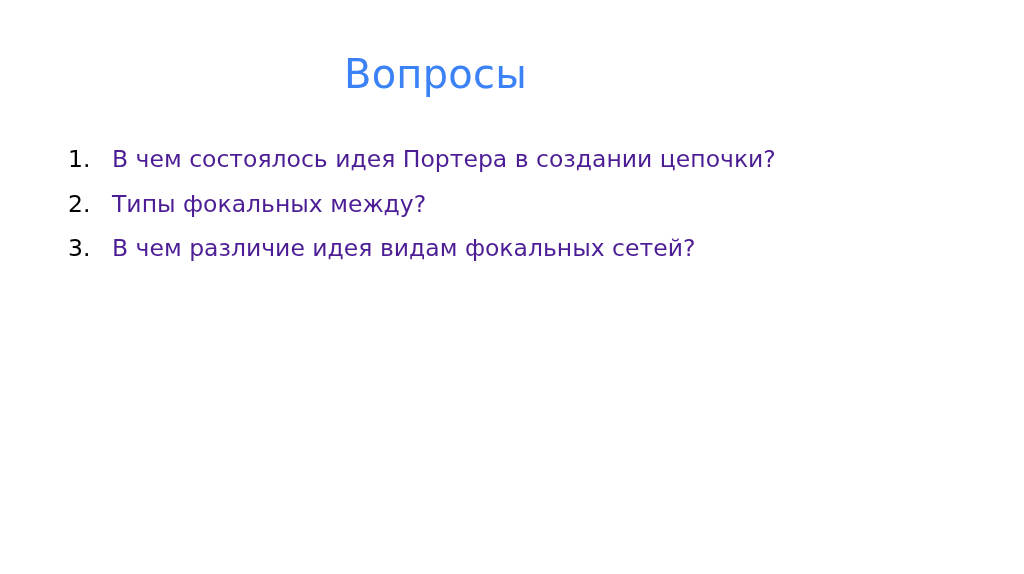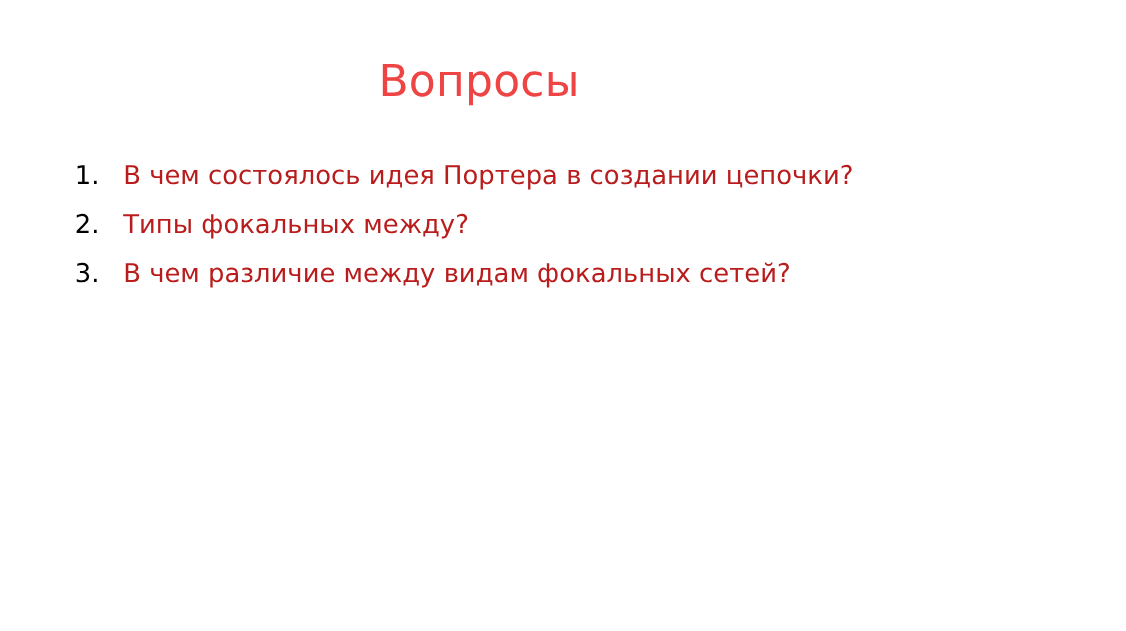--- a/index.html
+++ b/index.html
@@ -23,21 +23,21 @@
   }
   .slide-title {
     position: absolute;
     top: 52px;
     left: 0;
     width: 871px;
     text-align: center;
     font-size: 40px;
     font-weight: 400;
     line-height: 1.1;
-    color: #ef4444;
+    color: #3b82f6;
     letter-spacing: 0.2px;
   }
   .content-list {
     position: absolute;
     top: 148px;
     left: 68px;
     width: 890px;
     margin: 0;
     padding: 0;
     list-style: none;
@@ -53,21 +53,21 @@
   .item-marker {
     width: 44px;
     flex: 0 0 44px;
     text-align: left;
     font-size: 23.5px;
     color: #000000;
   }
   .item-text {
     flex: 1 1 auto;
     font-size: 23.5px;
-    color: #b91c1c;
+    color: #4c1d95;
     white-space: nowrap;
   }
 </style>
 </head>
 <body>
 
 <div class="slide">
 
   <div class="slide-title">Вопросы</div>
 
@@ -78,18 +78,18 @@
       <span class="item-text">В чем состоялось идея Портера в создании цепочки?</span>
     </li>
 
     <li>
       <span class="item-marker">2.</span>
       <span class="item-text">Типы фокальных между?</span>
     </li>
 
     <li>
       <span class="item-marker">3.</span>
-      <span class="item-text">В чем различие между видам фокальных сетей?</span>
+      <span class="item-text">В чем различие идея видам фокальных сетей?</span>
     </li>
 
   </ol>
 
 </div>
 
 </body></html>

